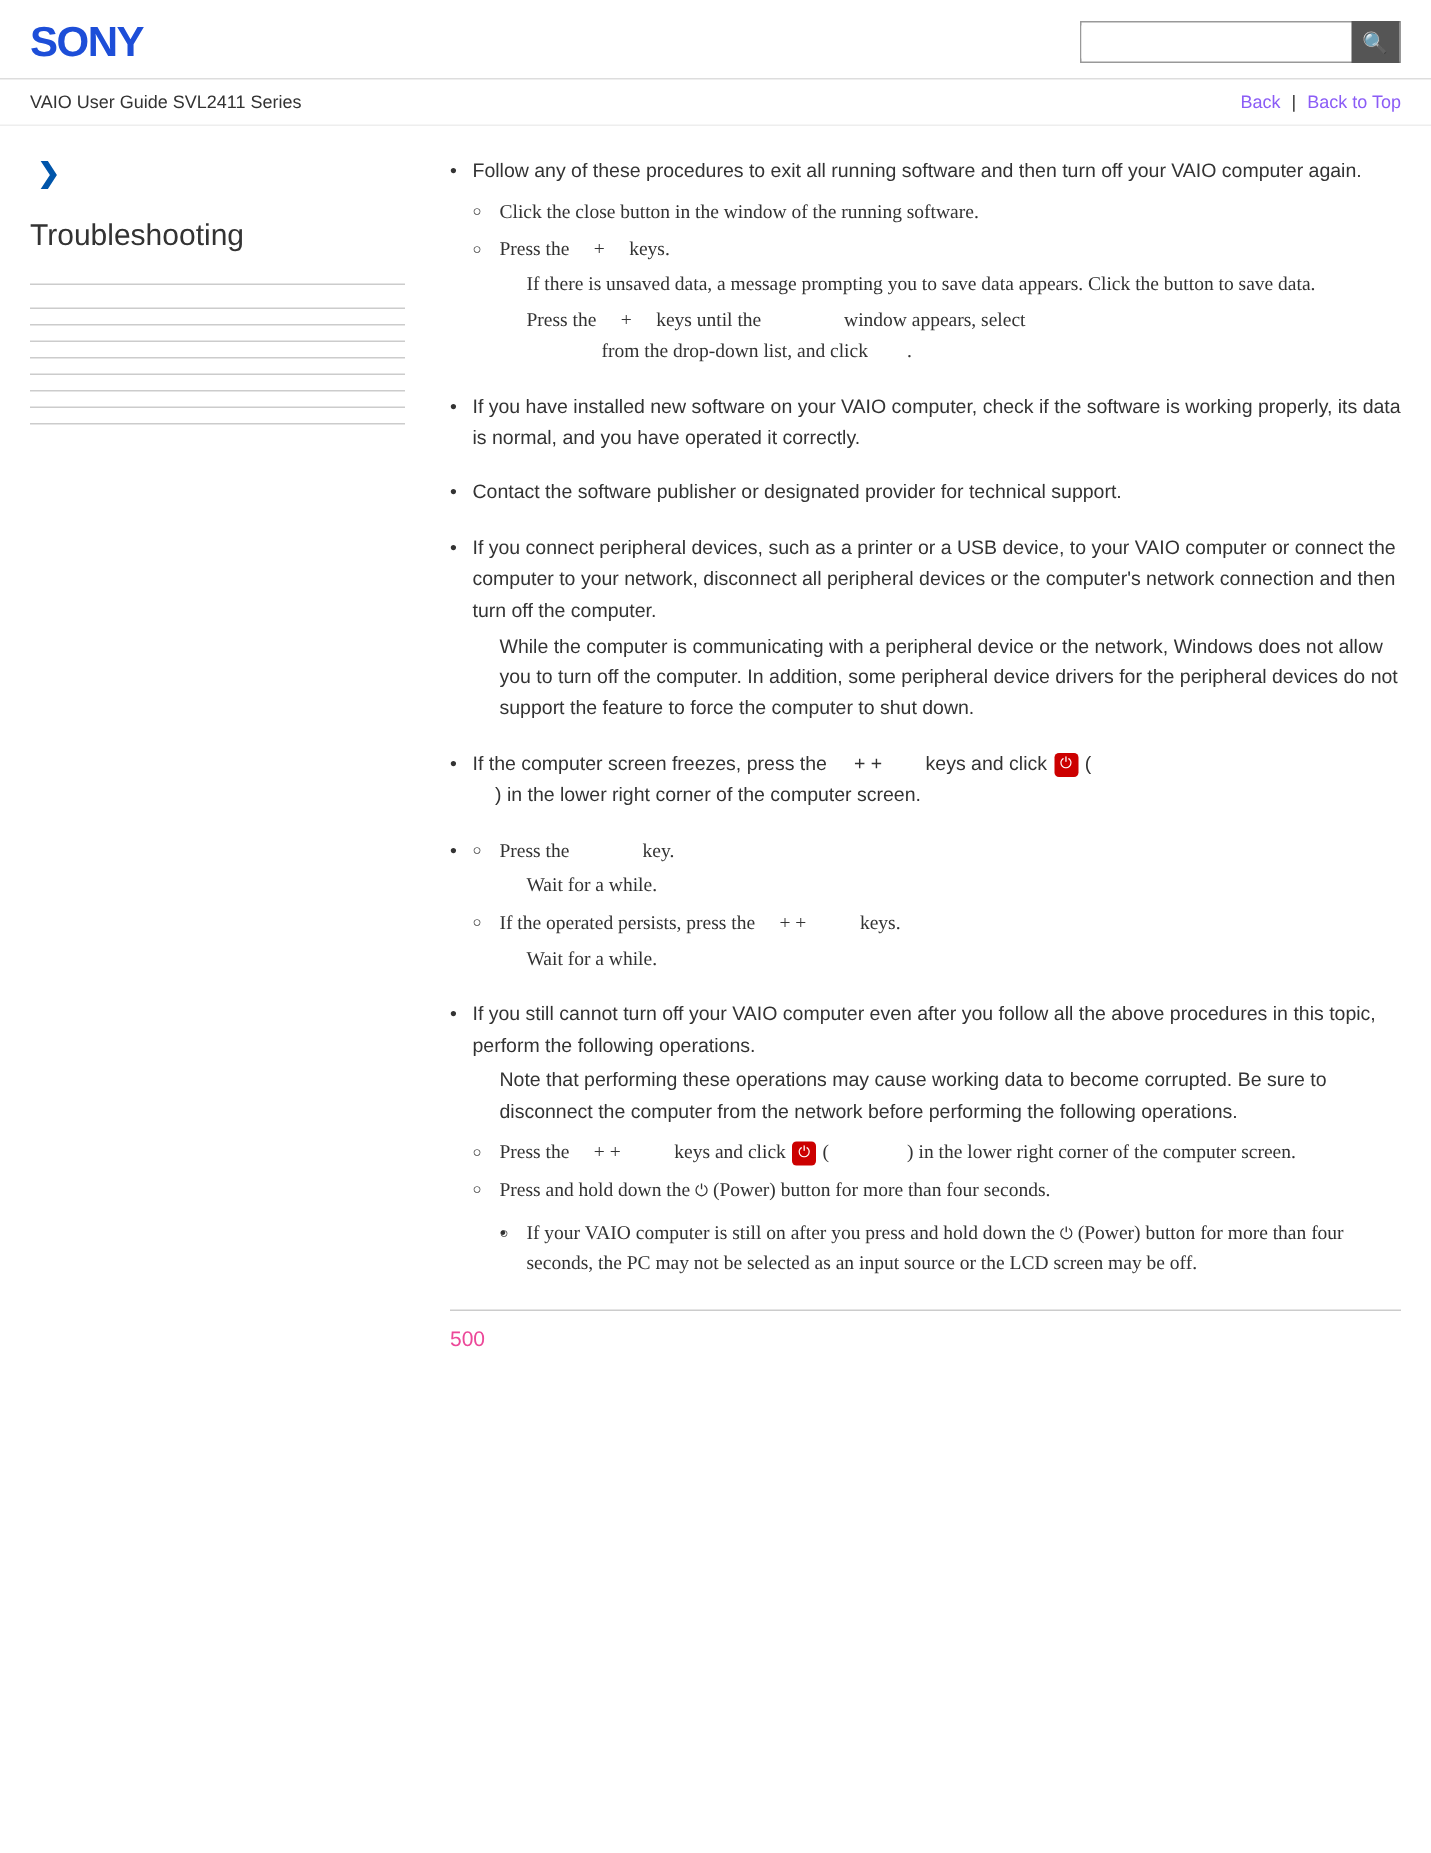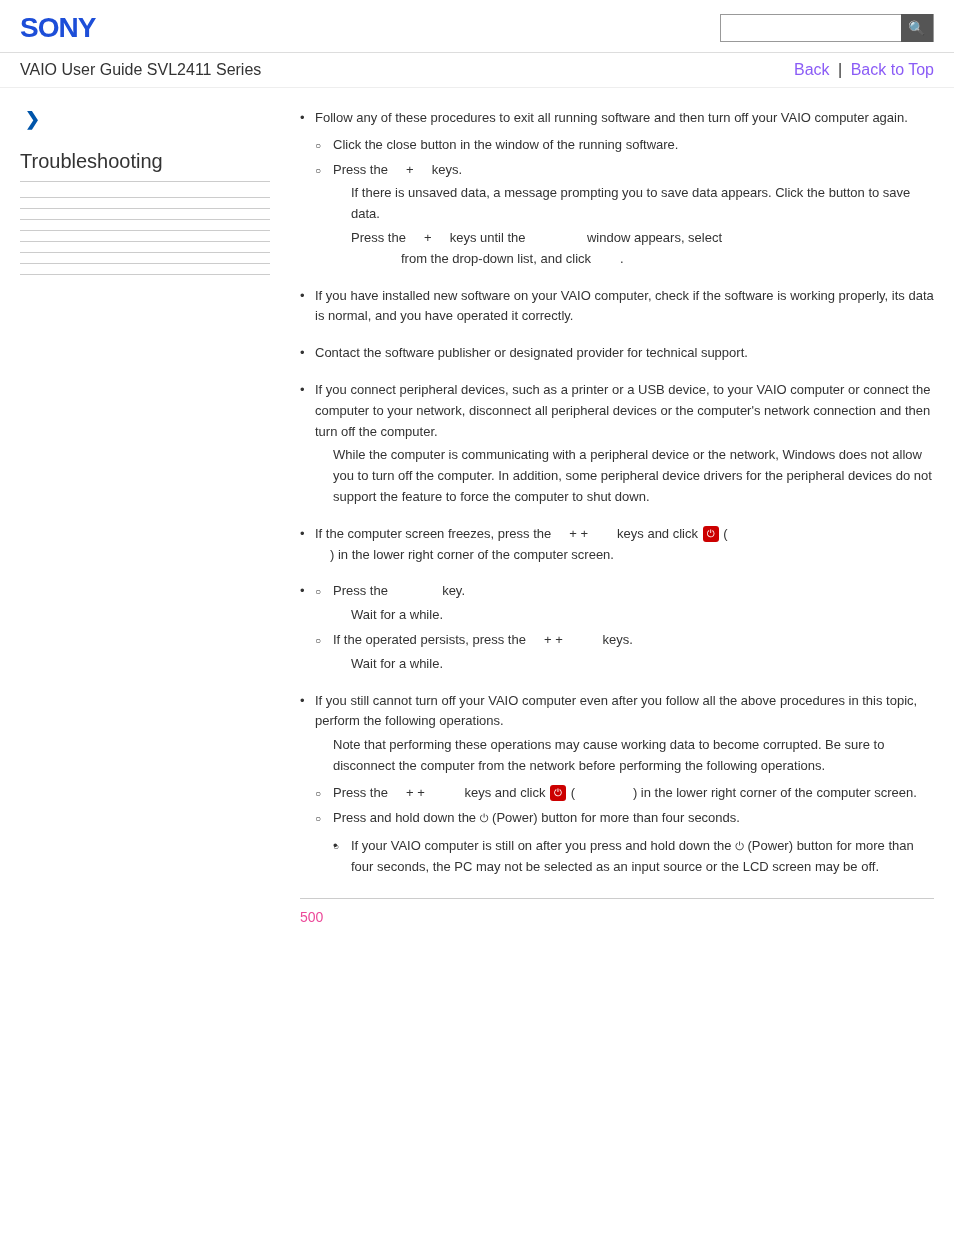--- a/index.html
+++ b/index.html
@@ -52,21 +52,21 @@
       color: #fff;
       font-size: 14px;
     }
 
     
     .nav-bar {
       display: flex;
       justify-content: space-between;
       align-items: center;
       padding: 8px 20px;
-      font-size: 16px;
+      font-size: 12px;
       border-bottom: 1px solid #eee;
     }
     .nav-bar .guide-title {
       color: #333;
     }
     .nav-links a {
       color: #8b5cf6;
       text-decoration: none;
     }
     .nav-links .separator {
@@ -91,21 +91,21 @@
       font-size: 18px;
       font-weight: bold;
       margin-bottom: 20px;
       margin-left: 5px;
     }
     .sidebar-title {
       font-size: 20px;
       font-weight: normal;
       color: #333;
       margin-bottom: 15px;
-      padding-bottom: 8px;
+      padding-bottom: 20px;
       border-bottom: 1px solid #ccc;
     }
     .sidebar-divider {
       border: none;
       border-top: 1px solid #ccc;
       margin: 10px 0;
     }
 
     
     .main {
@@ -131,20 +131,21 @@
     .sub-list {
       list-style: none;
       padding-left: 15px;
       margin-top: 6px;
     }
     .sub-list li {
       position: relative;
       padding-left: 18px;
       margin-bottom: 4px;
       line-height: 1.6;
+      font-family: Liberation Serif, serif;
     }
     .sub-list li::before {
       content: "○";
       position: absolute;
       left: 0;
       font-size: 10px;
       top: 3px;
       color: #333;
     }
     .indent-block {

